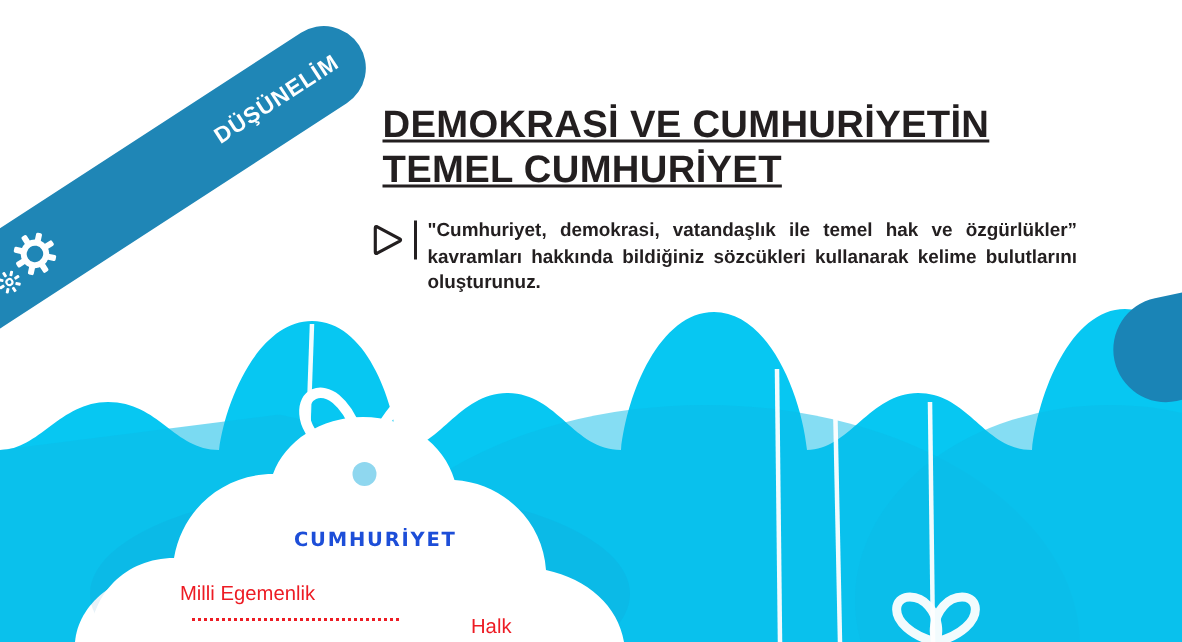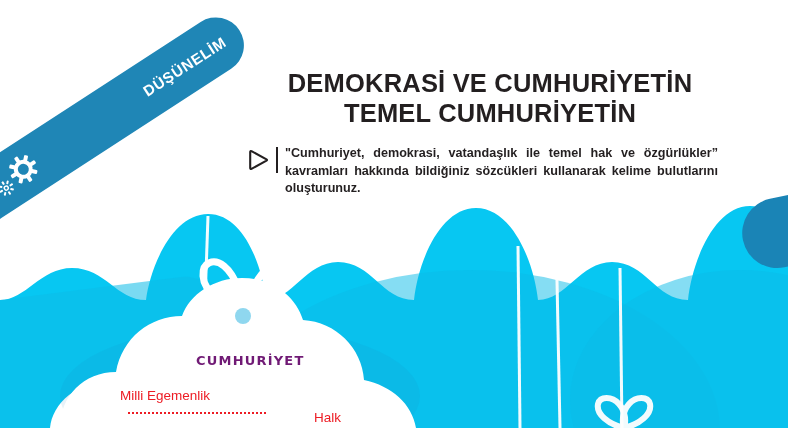--- a/index.html
+++ b/index.html
@@ -57,26 +57,27 @@
     align-items: flex-end;
     gap: 1px;
   }
 
   
   .title {
     position: absolute;
     left: 255px;
     top: 68px;
     width: 470px;
-    text-align: center;
+    text-align: left;
     color: #231f20;
     font-size: 25.5px;
     font-weight: bold;
     line-height: 30px;
     letter-spacing: 0.2px;
+    text-decoration: underline;
   }
   .prompt-block {
     position: absolute;
     left: 246px;
     top: 145px;
     width: 472px;
     display: flex;
     align-items: flex-start;
   }
   .play-icon { flex: 0 0 auto; margin-top: 2px; }
@@ -94,21 +95,21 @@
     font-weight: bold;
     line-height: 17.5px;
     text-align: justify;
   }
 
   
   .cloud-title {
     position: absolute;
     left: 196px;
     top: 353px;
-    color: #701a75;
+    color: #1d4ed8;
     font-size: 13px;
     font-weight: bold;
     letter-spacing: 1.2px;
     font-family: "DejaVu Sans", sans-serif;
   }
   .word-red {
     position: absolute;
     color: #ed1c24;
     font-size: 13.5px;
     white-space: nowrap;
@@ -246,21 +247,21 @@
         </g>
         <circle cx="12" cy="12" r="7.6" fill="#ffffff"></circle>
         <circle cx="12" cy="12" r="4.4" fill="#1f86b6"></circle>
       </svg>
     </div>
     <span class="banner-label">DÜŞÜNELİM</span>
   </div>
 
   <div class="title">
     <div>DEMOKRASİ VE CUMHURİYETİN</div>
-    <div>TEMEL CUMHURİYETİN</div>
+    <div>TEMEL CUMHURİYET</div>
   </div>
 
   <div class="prompt-block">
     <svg class="play-icon" width="26" height="26" viewBox="0 0 26 26">
       <path d="M5.5 4.2 L20.5 12.3 Q21.6 13 20.5 13.7 L5.5 21.8 Q4.2 22.4 4.2 21 L4.2 5 Q4.2 3.6 5.5 4.2 Z" fill="none" stroke="#231f20" stroke-width="2.1" stroke-linejoin="round"></path>
     </svg>
     <div class="rule"></div>
     <div class="prompt-text">"Cumhuriyet, demokrasi, vatandaşlık ile temel hak ve özgürlükler” kavramları hakkında bildiğiniz sözcükleri kullanarak kelime bulutlarını oluşturunuz.</div>
   </div>
 

